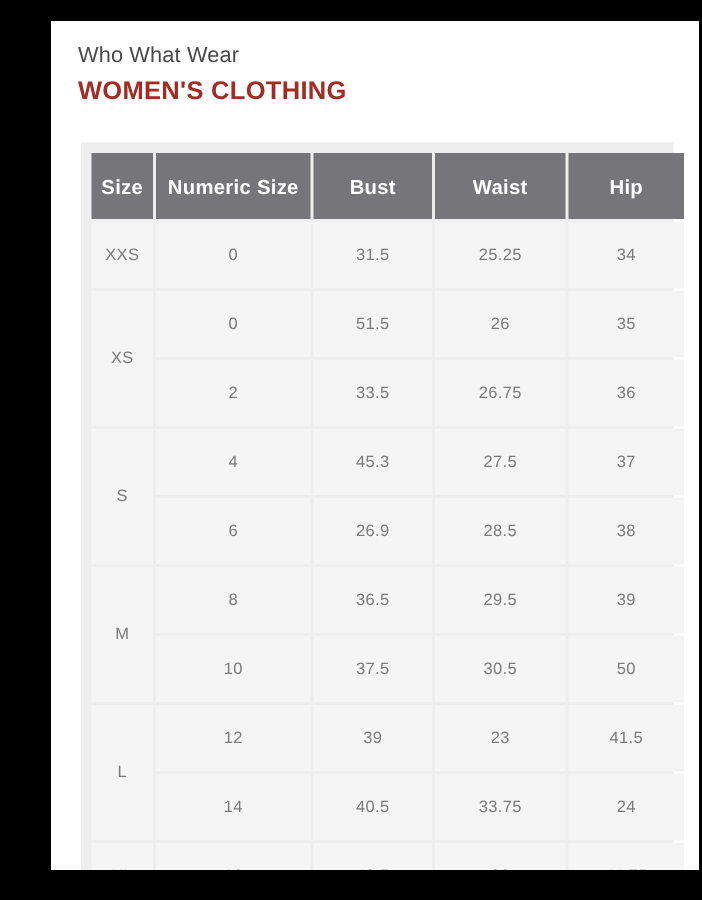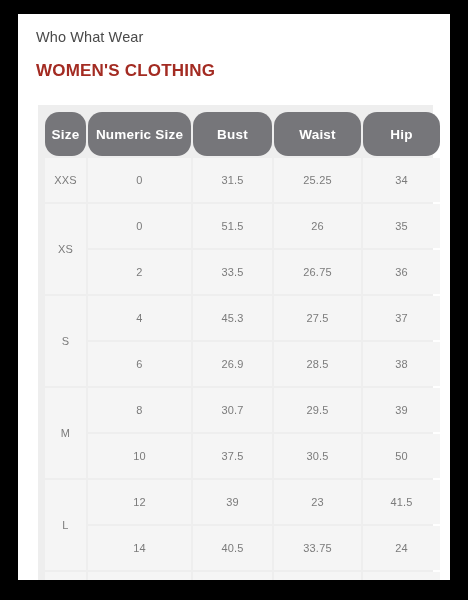--- a/index.html
+++ b/index.html
@@ -20,21 +20,21 @@
   .viewport {
     position: relative;
     width: 468px;
     height: 600px;
     background: #000000;
     box-sizing: border-box;
   }
 
   .page {
     position: absolute;
-    left: 18px;
+    left: 34px;
     top: 14px;
     width: 432px;
     height: 566px;
     background: #ffffff;
     overflow: hidden;
     box-sizing: border-box;
   }
 
   
   .brand-block {
@@ -46,21 +46,21 @@
     line-height: 19px;
     letter-spacing: 0.1px;
     font-weight: 400;
   }
   .page-title {
     color: #a32b22;
     font-size: 17px;
     line-height: 22px;
     font-weight: bold;
     letter-spacing: 0.2px;
-    margin-top: 13px;
+    margin-top: 3px;
   }
 
   
   .table-wrap {
     margin: 23px 0 0 20px;
     width: 395px;
     background: #eeeeee;
     padding: 5px 6px 6px 5px;
     box-sizing: border-box;
   }
@@ -75,21 +75,20 @@
   table.size-table th {
     background: #76767a;
     color: #ffffff;
     font-size: 13.5px;
     font-weight: bold;
     text-align: center;
     height: 44px;
     vertical-align: middle;
     letter-spacing: 0.2px;
     padding: 0;
-    border-radius: 14px;
   }
 
   table.size-table td {
     background: #f5f5f5;
     color: #7b7b7b;
     font-size: 11px;
     font-weight: 400;
     text-align: center;
     height: 44px;
     vertical-align: middle;
@@ -167,21 +166,21 @@
             </tr>
             <tr>
               <td>6</td>
               <td>26.9</td>
               <td>28.5</td>
               <td>38</td>
             </tr>
             <tr>
               <td class="size-cell" rowspan="2">M</td>
               <td>8</td>
-              <td>30.7</td>
+              <td>36.5</td>
               <td>29.5</td>
               <td>39</td>
             </tr>
             <tr>
               <td>10</td>
               <td>37.5</td>
               <td>30.5</td>
               <td>50</td>
             </tr>
             <tr>

